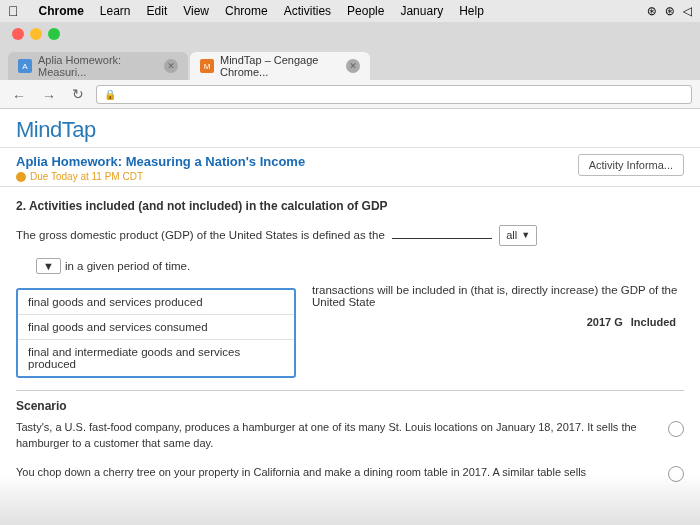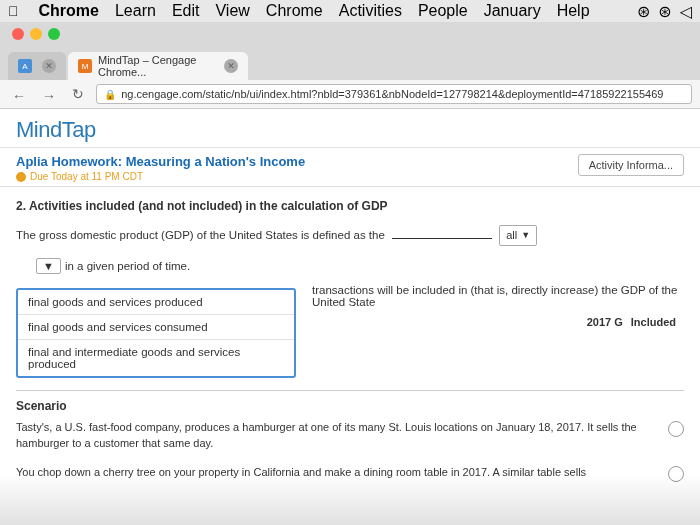--- a/index.html
+++ b/index.html
@@ -20,21 +20,21 @@
       padding: 0 8px;
       font-size: 12px;
       color: #000;
       gap: 16px;
     }
     .mac-menubar .apple-icon {
       font-size: 14px;
       margin-right: 4px;
     }
     .mac-menubar span {
-      font-size: 16px;
+      font-size: 12px;
       font-weight: 500;
     }
     .mac-menubar .bold {
       font-weight: 700;
     }
     .mac-menubar-right {
       margin-left: auto;
       display: flex;
       align-items: center;
       gap: 8px;
@@ -332,37 +332,37 @@
     <div class="traffic-lights">
       <div class="traffic-light tl-red"></div>
       <div class="traffic-light tl-yellow"></div>
       <div class="traffic-light tl-green"></div>
     </div>
   </div>
 
   <div class="tab-bar">
     <div class="tab inactive">
       <div class="tab-favicon">A</div>
+      <span>Aplia Homework: Measuri...</span>
       <div class="tab-close">✕</div>
     </div>
     <div class="tab active">
       <div class="tab-favicon" style="background:#e87722;">M</div>
       <span>MindTap – Cengage Chrome...</span>
       <div class="tab-close">✕</div>
     </div>
   </div>
 </div>
 
 <div class="address-bar-row">
   <span class="nav-btn">←</span>
   <span class="nav-btn">→</span>
   <span class="nav-btn">↻</span>
   <div class="address-bar">
     <span class="lock-icon">🔒</span>
-    <span class="address-text">ng.cengage.com/static/nb/ui/index.html?nbld=379361&amp;nbNodeId=127798214&amp;deploymentId=47185922155469</span>
   </div>
 </div>
 
 <div class="page-content">
   <div class="page-inner">
 
     <div class="mindtap-header">
       <div class="mindtap-logo">MindTap</div>
     </div>
 

